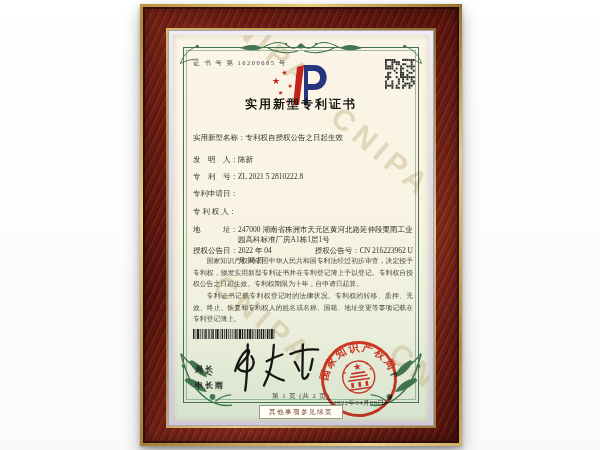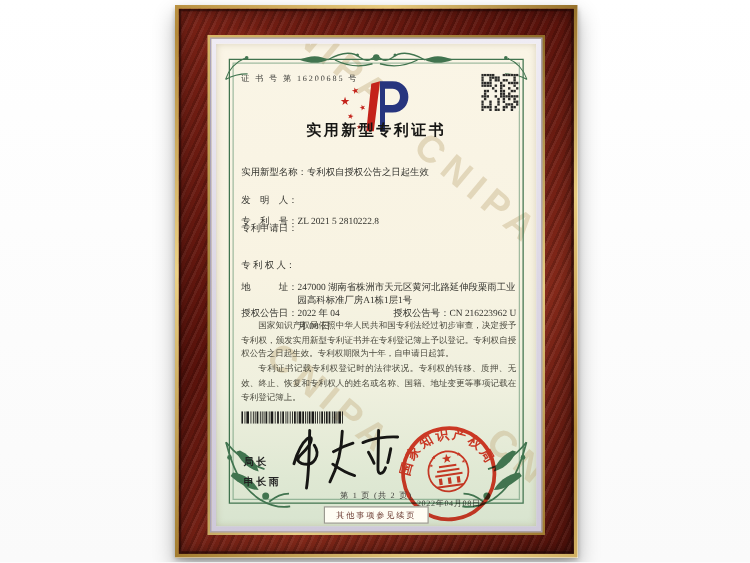--- a/index.html
+++ b/index.html
@@ -50,21 +50,21 @@
   .cert-no { position:absolute; left:20px; top:24px; font-size:6.5px; letter-spacing:1.5px; color:#3c3c38; }
   .qr { position:absolute; right:14px; top:24px; width:30px; height:30px; }
   .logo { position:absolute; left:50%; transform:translateX(-50%); top:27px; width:68px; height:46px; }
   .title { position:absolute; left:0; right:0; top:61px; text-align:center;
     font-size:12px; font-weight:bold; letter-spacing:2px; color:#161614; }
 
   .fields { position:absolute; left:20px; right:16px; top:98px; font-size:7.5px; color:#33332e; }
   .frow { position:absolute; left:0; right:0; display:flex; align-items:flex-start; line-height:10px; }
   .frow .lab { white-space:pre; flex:none; }
   .frow .val { flex:1; }
-  .r0{top:0} .r1{top:22px} .r2{top:39px} .r3{top:45px} .r4{top:74px} .r5{top:92px} .r6{top:113px}
+  .r0{top:0} .r1{top:22px} .r2{top:39px} .r3{top:56px} .r4{top:74px} .r5{top:92px} .r6{top:113px}
   .pair2 { margin-left:36px; white-space:nowrap; }
 
   .legal { position:absolute; left:20px; right:16px; top:220px; font-size:6.8px;
     line-height:1.72; color:#4a493e; text-align:justify; }
   .legal p { text-indent:2em; }
 
   .barcode { position:absolute; left:20px; top:294px; width:84px; height:10px; }
 
   .director { position:absolute; left:22px; top:327px; font-size:8px; color:#222; line-height:16px; font-weight:bold; letter-spacing:2px; }
   .signature { position:absolute; left:46px; top:304px; width:108px; height:56px; transform:rotate(-3deg); }
@@ -258,20 +258,21 @@
 
             <div class="title">实用新型专利证书</div>
 
             <div class="fields">
               <div class="frow r0">
                 <span class="lab">实用新型名称：</span>
                 <span class="val">专利权自授权公告之日起生效</span>
               </div>
               <div class="frow r1">
                 <span class="lab">发　明　人：</span>
+                <span class="val">陈新</span>
               </div>
               <div class="frow r2">
                 <span class="lab">专　利　号：</span>
                 <span class="val">ZL 2021 5 2810222.8</span>
               </div>
               <div class="frow r3">
                 <span class="lab">专利申请日：</span>
               </div>
               <div class="frow r4">
                 <span class="lab">专 利 权 人：</span>

